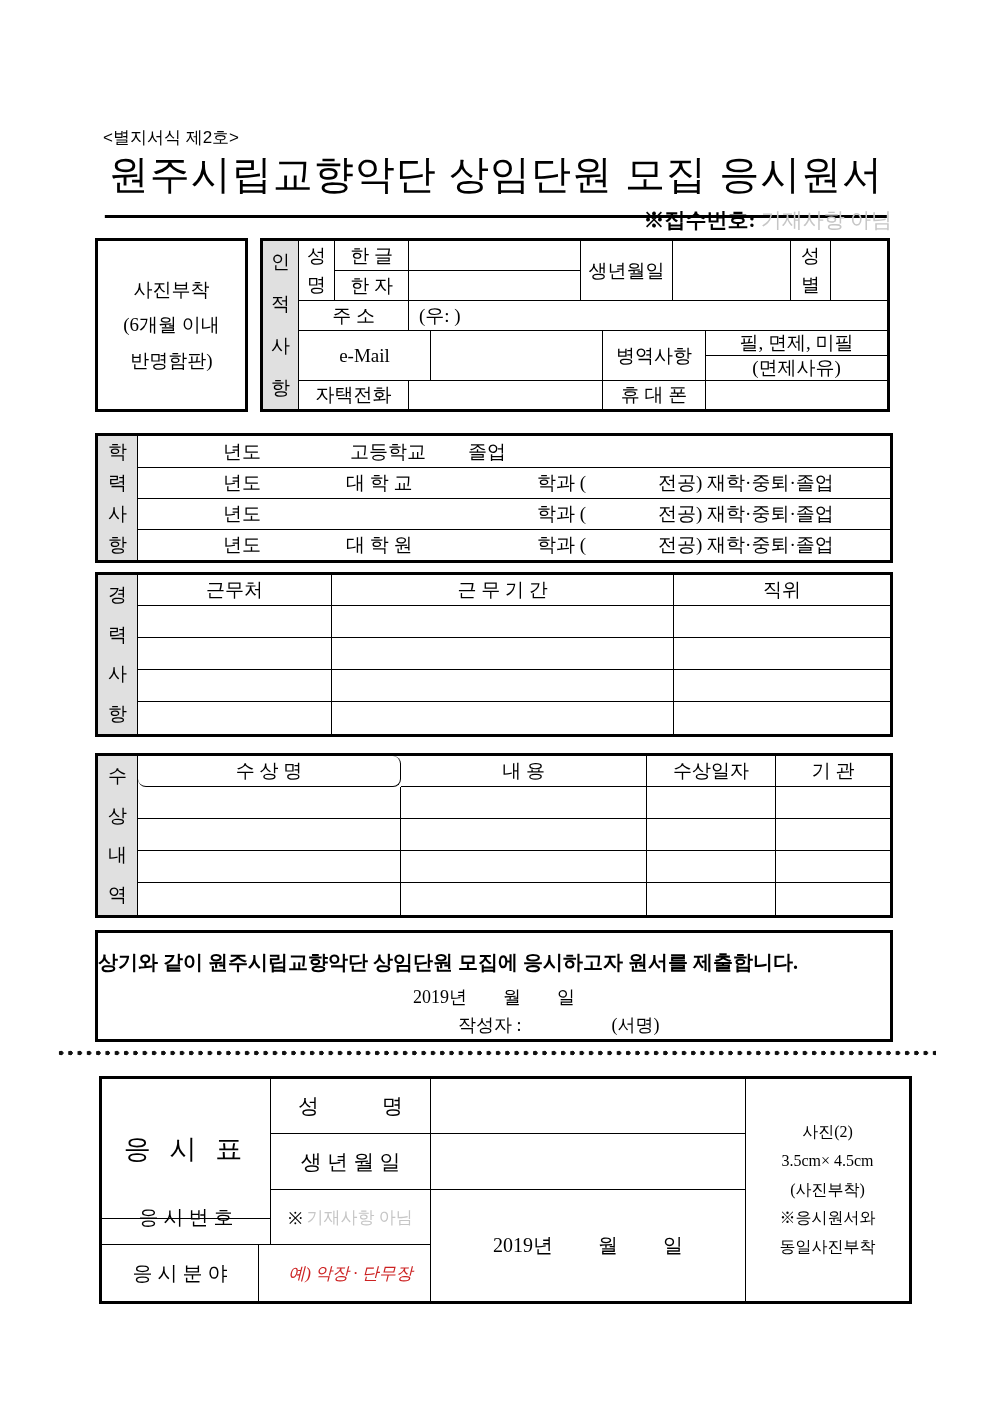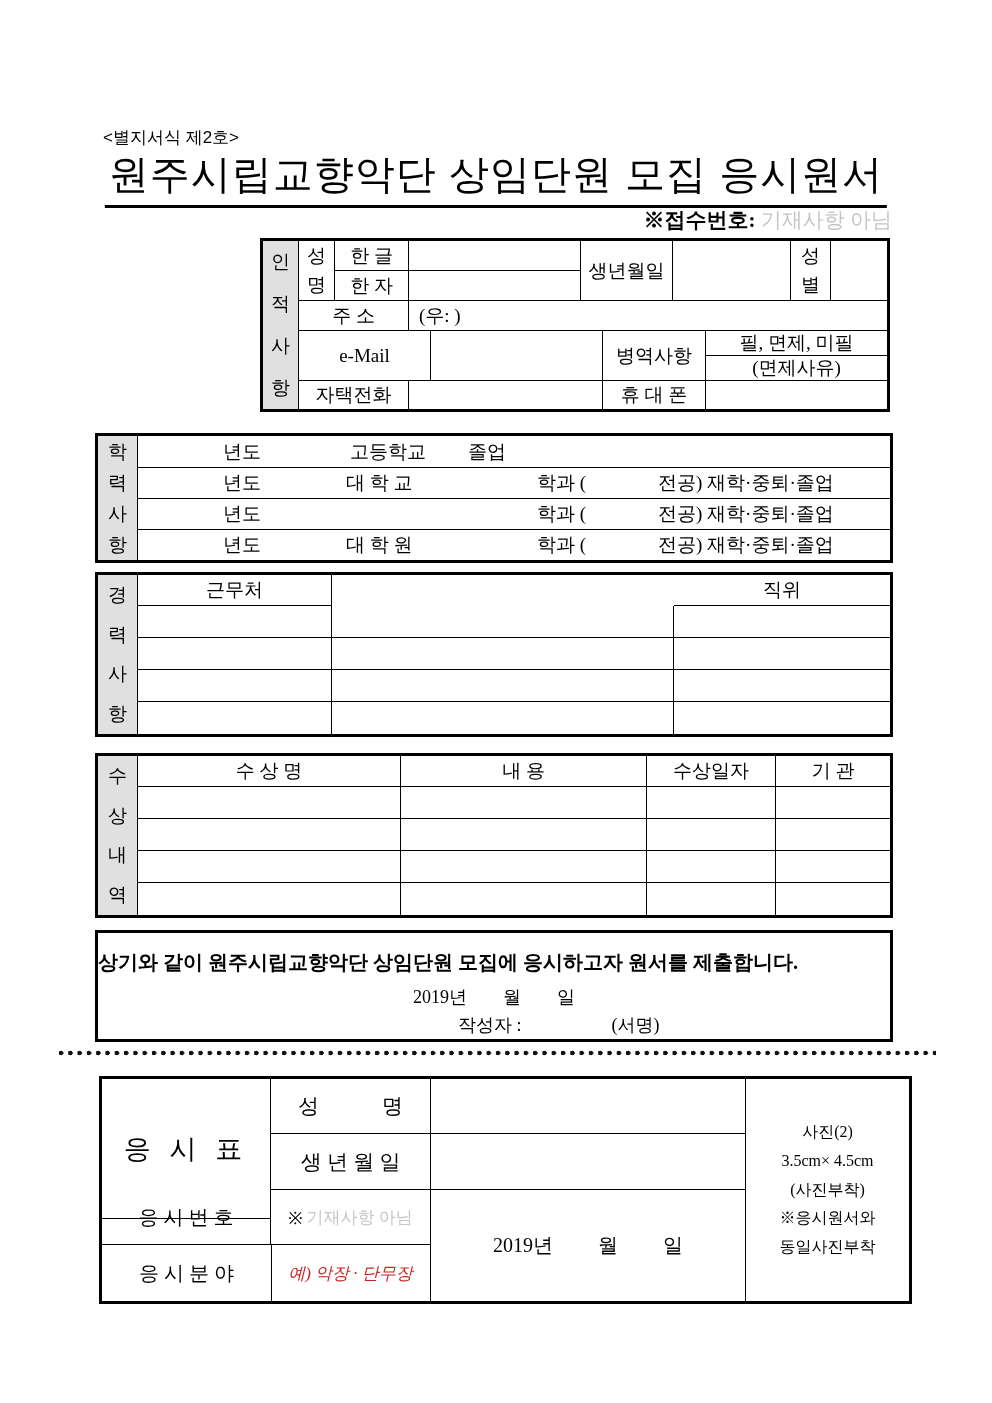--- a/index.html
+++ b/index.html
@@ -4,21 +4,21 @@
 <style>
   html,body{margin:0;padding:0;background:#fff;}
   .page{position:relative;width:992px;height:1403px;background:#ffffff;
         font-family:"Liberation Serif","DejaVu Serif",serif;color:#000;}
   .abs{position:absolute;}
   .pre{white-space:pre;text-align:right;}
   
   .form-code{left:103px;top:126px;font-size:17px;font-family:"Liberation Sans",sans-serif;}
   .title{left:50%;top:147px;transform:translateX(-50%);font-size:40px;letter-spacing:1px;
          font-family:"Liberation Sans","DejaVu Sans",sans-serif;font-weight:500;
-         border-bottom:3px solid #000;padding:0 4px 3px 4px;white-space:nowrap;}
+         border-bottom:3px solid #000;padding:0 4px 13px 4px;white-space:nowrap;}
   .receipt{right:100px;top:206px;font-size:21px;white-space:nowrap;}
   .receipt .lbl{font-weight:bold;}
   .receipt .note{color:#c6c6c6;}
   
   .tbox{border:3px solid #000;box-sizing:content-box;}
   .cell{position:absolute;display:flex;align-items:center;justify-content:center;
         font-size:19px;box-sizing:border-box;overflow:hidden;}
   .br{border-right:1px solid #000;}
   .bb{border-bottom:1px solid #000;}
   .gray{background:#e0e0e0;}
@@ -56,20 +56,25 @@
 <body>
 
 <div class="page">
 
   <div class="abs form-code">&lt;별지서식 제2호&gt;</div>
   <div class="abs title">원주시립교향악단 상임단원 모집 응시원서</div>
   <div class="abs receipt">
     <span class="lbl">※접수번호:</span><span class="note pre"> 기재사항 아님</span>
   </div>
 
+  <div class="abs tbox photo-box">
+    <div>사진부착</div>
+    <div>(6개월 이내</div>
+    <div>반명함판)</div>
+  </div>
 
   <div class="abs tbox ptable">
     <div class="cell gray vstack br" style="left:0;top:0;width:36px;height:168px;">
       <span>인</span>
       <span>적</span>
       <span>사</span>
       <span>항</span>
     </div>
     <div class="cell vstack br bb" style="left:36px;top:0;width:36px;height:60px;">
       <span>성</span>
@@ -131,20 +136,21 @@
   </div>
 
   <div class="abs tbox ctable">
     <div class="cell gray vstack br" style="left:0;top:0;width:40px;height:159px;">
       <span>경</span>
       <span>력</span>
       <span>사</span>
       <span>항</span>
     </div>
     <div class="cell br bb" style="left:40px;top:0;width:194px;height:31px;">근무처</div>
+    <div class="cell br bb" style="left:234px;top:0;width:342px;height:31px;">근 무 기 간</div>
     <div class="cell bb" style="left:576px;top:0;width:216px;height:31px;">직위</div>
     <div class="cell br bb" style="left:40px;top:31px;width:194px;height:32px;"></div>
     <div class="cell br bb" style="left:234px;top:31px;width:342px;height:32px;"></div>
     <div class="cell bb" style="left:576px;top:31px;width:216px;height:32px;"></div>
     <div class="cell br bb" style="left:40px;top:63px;width:194px;height:32px;"></div>
     <div class="cell br bb" style="left:234px;top:63px;width:342px;height:32px;"></div>
     <div class="cell bb" style="left:576px;top:63px;width:216px;height:32px;"></div>
     <div class="cell br bb" style="left:40px;top:95px;width:194px;height:32px;"></div>
     <div class="cell br bb" style="left:234px;top:95px;width:342px;height:32px;"></div>
     <div class="cell bb" style="left:576px;top:95px;width:216px;height:32px;"></div>
@@ -153,21 +159,21 @@
     <div class="cell" style="left:576px;top:127px;width:216px;height:32px;"></div>
   </div>
 
   <div class="abs tbox atable">
     <div class="cell gray vstack br" style="left:0;top:0;width:40px;height:159px;">
       <span>수</span>
       <span>상</span>
       <span>내</span>
       <span>역</span>
     </div>
-    <div class="cell br bb" style="left:40px;top:0;width:263px;height:31px;">수 상 명</div>
+    <div class="cell br bb" style="left:40px;top:0;width:263px;height:31px;border-radius:8px;">수 상 명</div>
     <div class="cell br bb" style="left:303px;top:0;width:246px;height:31px;">내 용</div>
     <div class="cell br bb" style="left:549px;top:0;width:129px;height:31px;">수상일자</div>
     <div class="cell bb" style="left:678px;top:0;width:114px;height:31px;">기 관</div>
     <div class="cell br bb" style="left:40px;top:31px;width:263px;height:32px;"></div>
     <div class="cell br bb" style="left:303px;top:31px;width:246px;height:32px;"></div>
     <div class="cell br bb" style="left:549px;top:31px;width:129px;height:32px;"></div>
     <div class="cell bb" style="left:678px;top:31px;width:114px;height:32px;"></div>
     <div class="cell br bb" style="left:40px;top:63px;width:263px;height:32px;"></div>
     <div class="cell br bb" style="left:303px;top:63px;width:246px;height:32px;"></div>
     <div class="cell br bb" style="left:549px;top:63px;width:129px;height:32px;"></div>
@@ -194,21 +200,21 @@
     <div class="cell br bb exam-title" style="left:0;top:0;width:169px;height:140px;">응 시 표</div>
     <div class="cell br bb pre" style="left:169px;top:0;width:160px;height:55px;font-size:21px;">성            명</div>
     <div class="cell br bb" style="left:329px;top:0;width:315px;height:55px;"></div>
     <div class="cell br bb" style="left:169px;top:55px;width:160px;height:56px;font-size:21px;">생 년 월 일</div>
     <div class="cell br bb" style="left:329px;top:55px;width:315px;height:56px;"></div>
     <div class="cell br bb" style="left:0;top:111px;width:169px;height:55px;font-size:20px;">응 시 번 호</div>
     <div class="cell br bb" style="left:169px;top:111px;width:160px;height:55px;font-size:17px;">
       <span>※</span>
         <span class="note-gray pre"> 기재사항 아님</span>
     </div>
-    <div class="cell br" style="left:0;top:166px;width:170px;height:56px;font-size:20px;text-align:center;">응 시 분 야</div>
+    <div class="cell br" style="left:0;top:166px;width:157px;height:56px;font-size:20px;text-align:center;">응 시 분 야</div>
     <div class="cell br red-script" style="left:169px;top:166px;width:160px;height:56px;">예) 악장 · 단무장</div>
     <div class="cell br mayor-cell" style="left:329px;top:111px;width:315px;height:111px;">
       <div class="mayor-date pre">2019년         월         일</div>
     </div>
     <div class="cell photo-note" style="left:644px;top:0;width:163px;height:222px;">
       <div>사진(2)</div>
       <div>3.5cm×  4.5cm</div>
       <div>(사진부착)</div>
       <div>※응시원서와</div>
       <div>동일사진부착</div>

